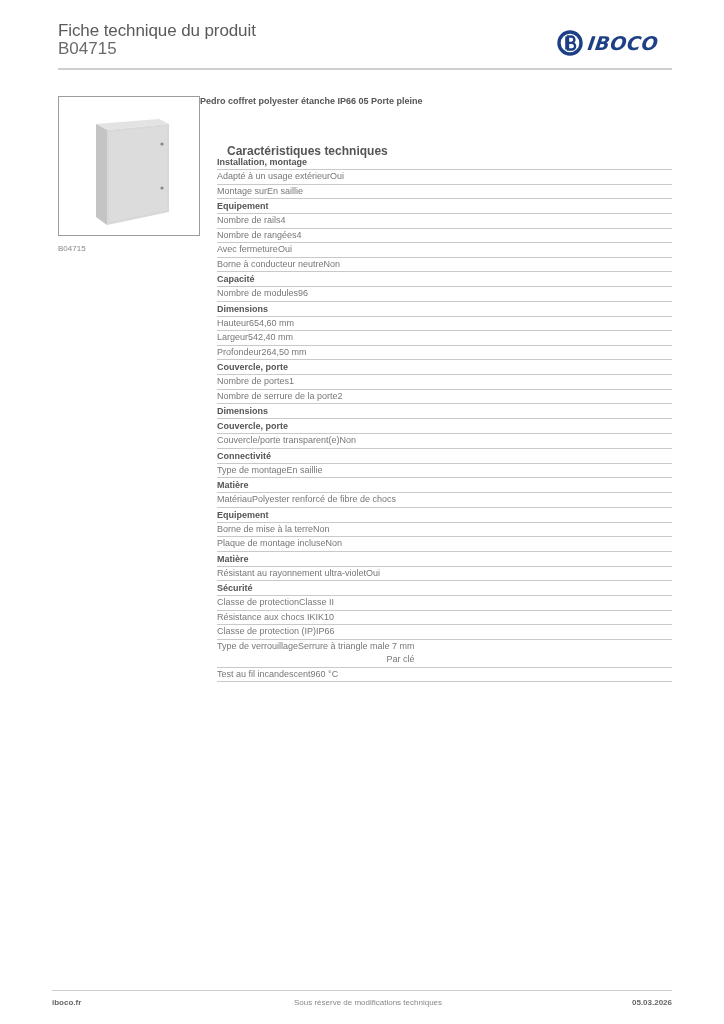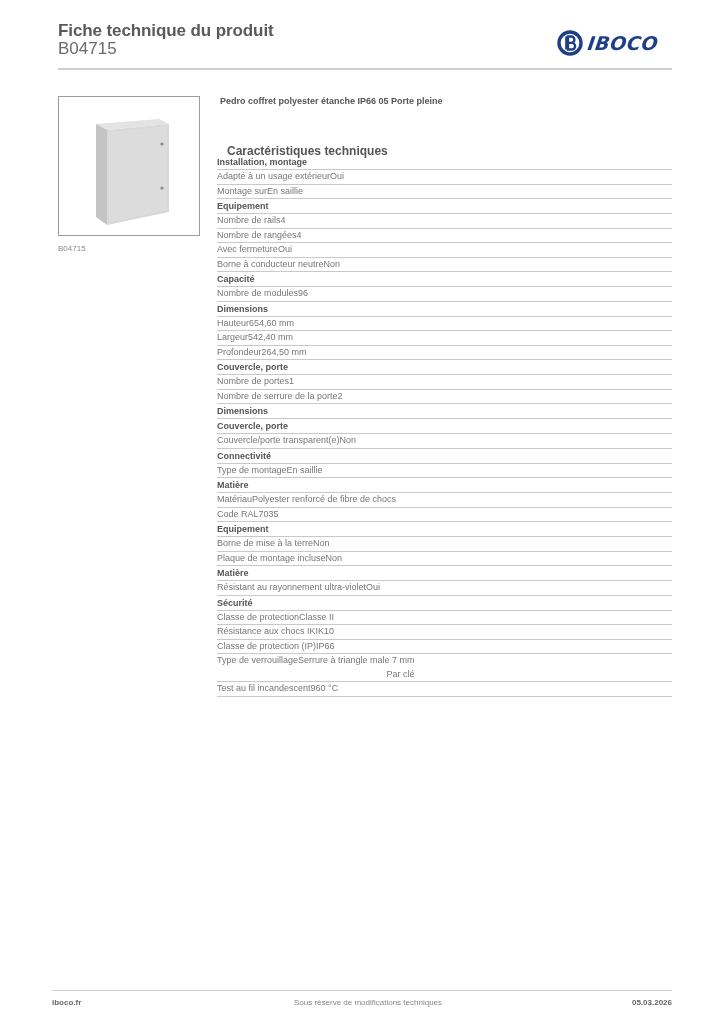--- a/index.html
+++ b/index.html
@@ -1,25 +1,25 @@
 <!DOCTYPE html>
 <html><head>
 <meta charset="utf-8">
 <style>
   html, body { margin: 0; padding: 0; background: #ffffff; }
   body { width: 724px; height: 1024px; position: relative; overflow: hidden; font-family: "Liberation Sans", sans-serif; color: #555; }
-  .header-title { position: absolute; left: 58px; top: 21px; font-size: 17px; font-weight: bold; color: #5a5a5a; letter-spacing: -0.1px; }
+  .header-title { position: absolute; left: 58px; top: 21px; font-size: 17px; font-weight: normal; color: #5a5a5a; letter-spacing: -0.1px; }
   .header-code { position: absolute; left: 58px; top: 39px; font-size: 17px; color: #6a6a6a; }
   .logo { position: absolute; left: 557px; top: 28px; height: 30px; display: flex; align-items: center; }
   .logo-mark { width: 26px; height: 26px; }
   .logo-text { margin-left: 5px; font-size: 19px; font-weight: bold; font-style: italic; color: #1d3f86; letter-spacing: 0.5px; transform: skewX(-8deg); font-family: "DejaVu Sans", sans-serif; }
   .top-rule { position: absolute; left: 58px; top: 68px; width: 614px; height: 2px; background: #cfcfcf; }
   .image-box { position: absolute; left: 58px; top: 96px; width: 142px; height: 140px; border: 1px solid #9c9c9c; background: #fff; box-sizing: border-box; }
   .image-caption { position: absolute; left: 58px; top: 244px; font-size: 8px; color: #888; }
-  .product-name { position: absolute; left: 220px; top: 96px; font-size: 9px; font-weight: bold; color: #555; }
+  .product-name { position: absolute; left: 200px; top: 96px; font-size: 9px; font-weight: bold; color: #555; }
   .section-title { position: absolute; left: 227px; top: 131px; font-size: 12px; font-weight: bold; color: #555; margin-top: 13px; }
   .specs { position: absolute; left: 217px; width: 455px; top: 155px; }
   .group { margin-bottom: 0; }
   .group-title { font-size: 9px; font-weight: bold; color: #555; height: 14px; line-height: 14px; border-bottom: 1px solid #c9c9c9; }
   .row { display: flex; justify-content: flex-start; font-size: 9px; color: #777; min-height: 13.5px; line-height: 13.5px; border-bottom: 1px solid #c9c9c9; }
   .row .v { text-align: right; }
   .footer-rule { position: absolute; left: 52px; top: 990px; width: 620px; height: 1px; background: #cfcfcf; }
   .footer-left { position: absolute; left: 52px; top: 998px; font-size: 8px; font-weight: bold; color: #666; }
   .footer-center { position: absolute; left: 0; width: 736px; text-align: center; top: 998px; font-size: 8px; color: #888; }
   .footer-right { position: absolute; right: 52px; top: 998px; font-size: 8px; font-weight: bold; color: #666; }
@@ -166,26 +166,20 @@
       </div>
     </div>
     <div class="group">
       <div class="group-title">Matière</div>
       <div class="row">
         <span>Matériau</span>
         <span class="v">
           <div>Polyester renforcé de fibre de chocs</div>
         </span>
       </div>
-      <div class="row">
-        <span>Code RAL</span>
-        <span class="v">
-          <div>7035</div>
-        </span>
-      </div>
     </div>
     <div class="group">
       <div class="group-title">Equipement</div>
       <div class="row">
         <span>Borne de mise à la terre</span>
         <span class="v">
           <div>Non</div>
         </span>
       </div>
       <div class="row">

